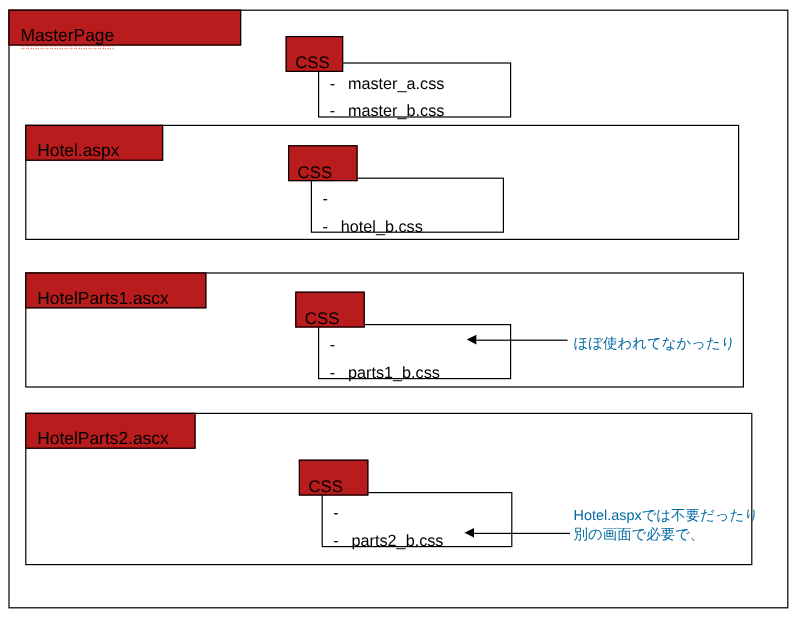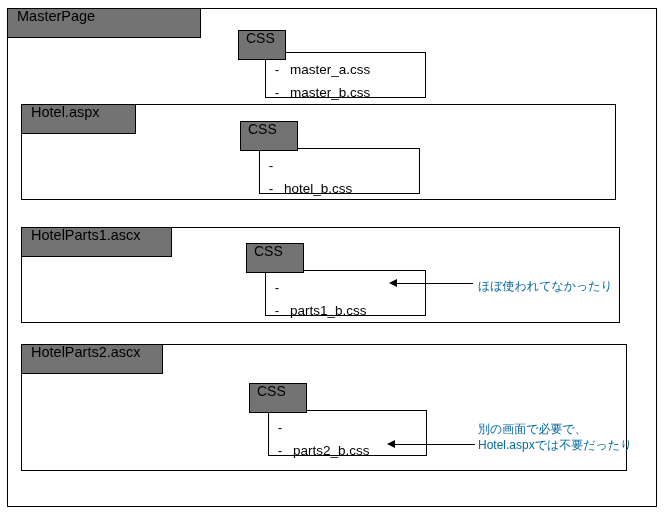--- a/index.html
+++ b/index.html
@@ -23,23 +23,23 @@
     position: absolute;
     box-sizing: border-box;
     border: 1px solid #000000;
     background: transparent;
   }
   
   .label-box {
     position: absolute;
     box-sizing: border-box;
     border: 1px solid #000000;
-    background: #737373;
+    background: #b91c1c;
     display: flex;
-    align-items: flex-start;
+    align-items: flex-end;
     z-index: 5;
   }
   .label-box .label-text {
     padding-left: 9px;
     font-size: 14.5px;
     line-height: 1;
     white-space: nowrap;
   }
   .label-box.small .label-text {
     font-size: 14px;
@@ -199,17 +199,17 @@
       <span class="fname">parts2_b.css</span>
     </div>
   </div>
   <div class="label-box small" style="left:249px; top:383px; width:58px; height:30px;">
     <span class="label-text">CSS</span>
   </div>
 
   <div class="hline" style="left:395px; top:444px; width:80px;"></div>
   <div class="arrowhead" style="left:387px; top:440px;"></div>
   <div class="annotation" style="left:478px; top:421px;">
+    <span class="ln">Hotel.aspxでは不要だったり</span>
     <span class="ln">別の画面で必要で、</span>
-    <span class="ln">Hotel.aspxでは不要だったり</span>
   </div>
 
 </div>
 
 </body></html>

